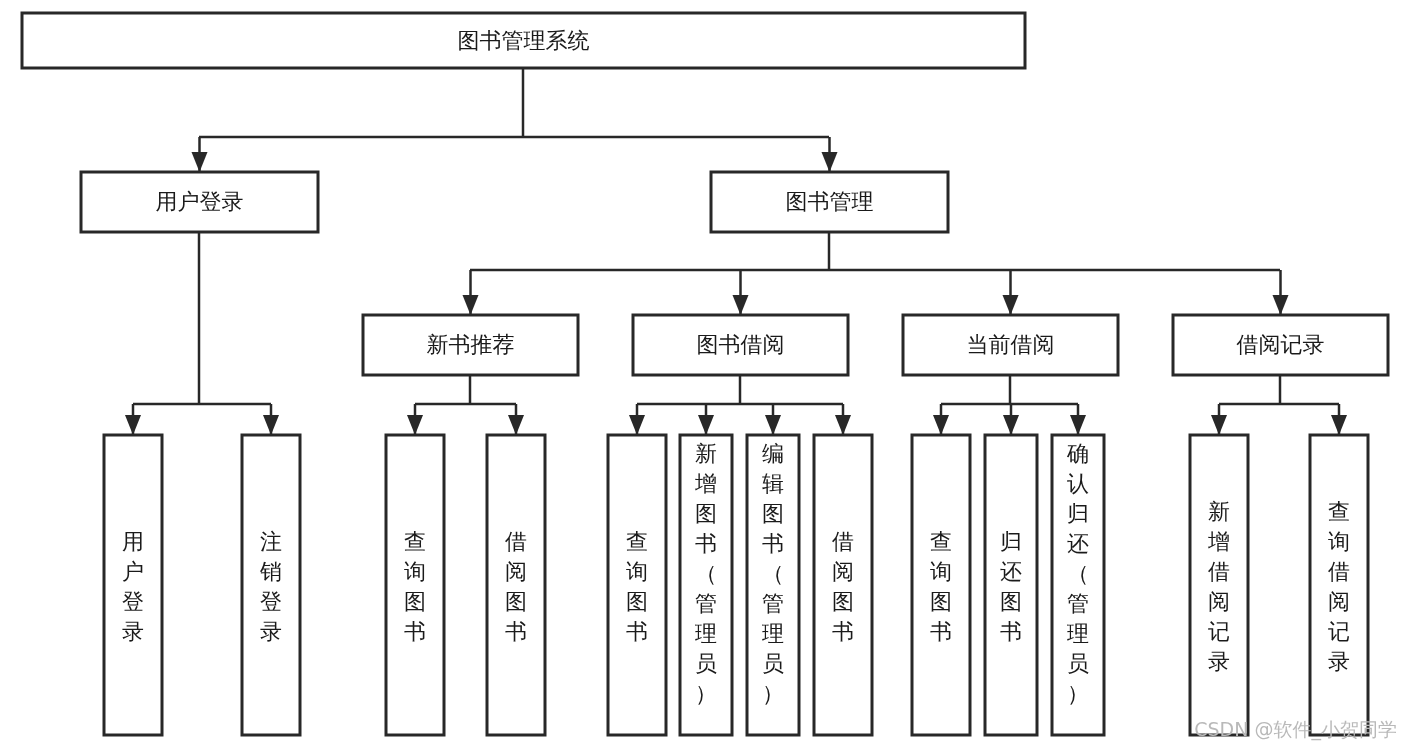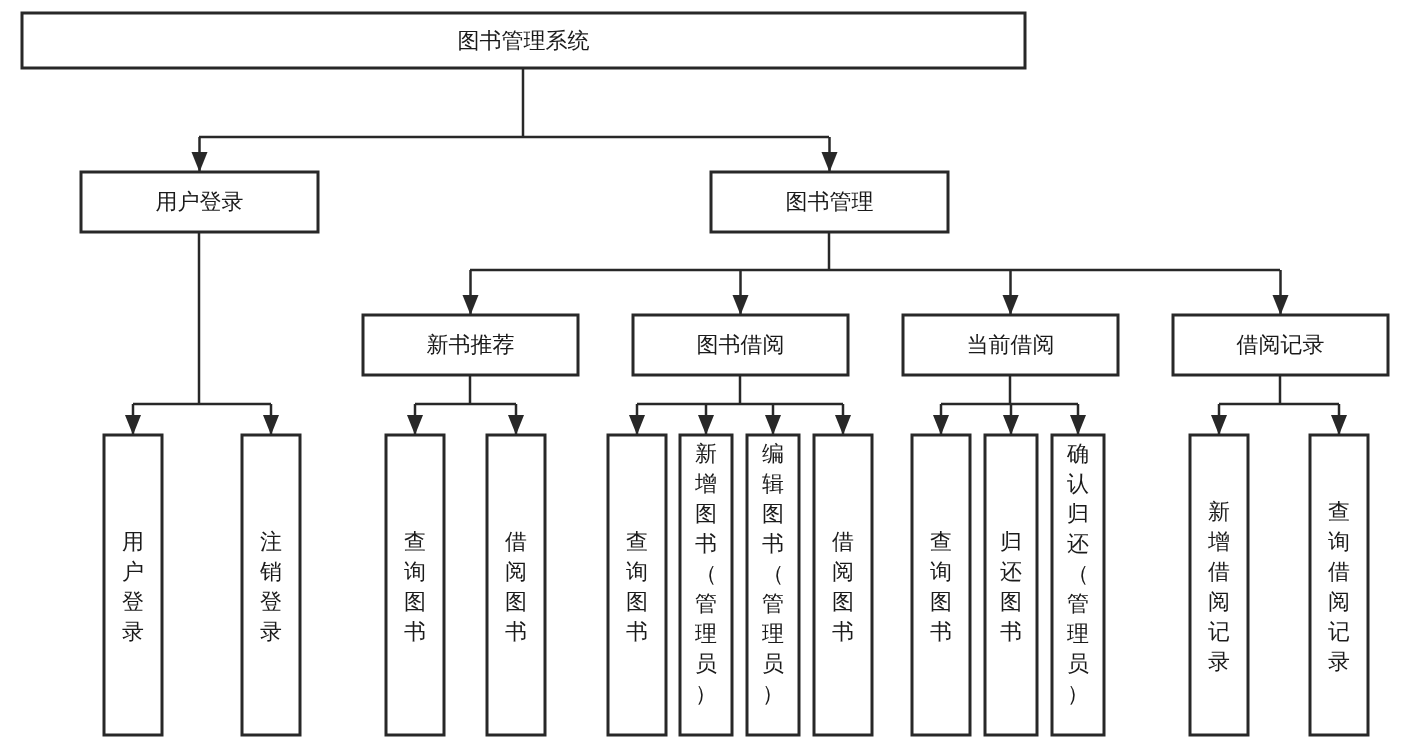--- a/index.html
+++ b/index.html
@@ -251,13 +251,14 @@
         <g>
           <rect x="1190" y="435" width="58" height="300" class="node-rect"></rect>
           <text x="1219" class="node-label-v"><tspan x="1219" y="519">新</tspan><tspan x="1219" y="549">增</tspan><tspan x="1219" y="579">借</tspan><tspan x="1219" y="609">阅</tspan><tspan x="1219" y="639">记</tspan><tspan x="1219" y="669">录</tspan></text>
         </g>
         <g>
           <rect x="1310" y="435" width="58" height="300" class="node-rect"></rect>
           <text x="1339" class="node-label-v"><tspan x="1339" y="519">查</tspan><tspan x="1339" y="549">询</tspan><tspan x="1339" y="579">借</tspan><tspan x="1339" y="609">阅</tspan><tspan x="1339" y="639">记</tspan><tspan x="1339" y="669">录</tspan></text>
         </g>
       </g>
   </svg>
+  <div class="watermark">CSDN @软件_小贺同学</div>
 </div>
 
 </body></html>

